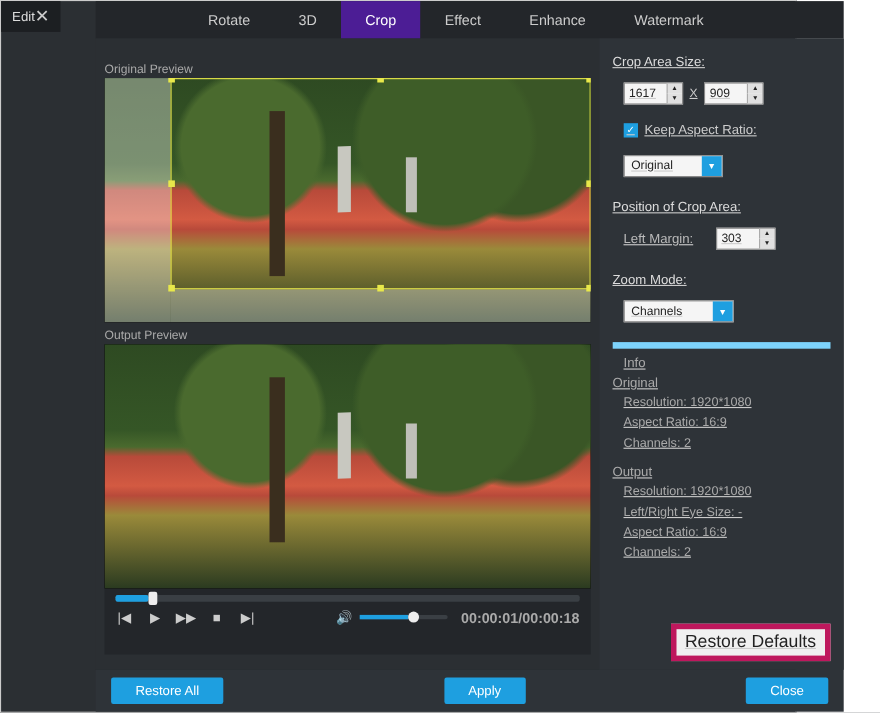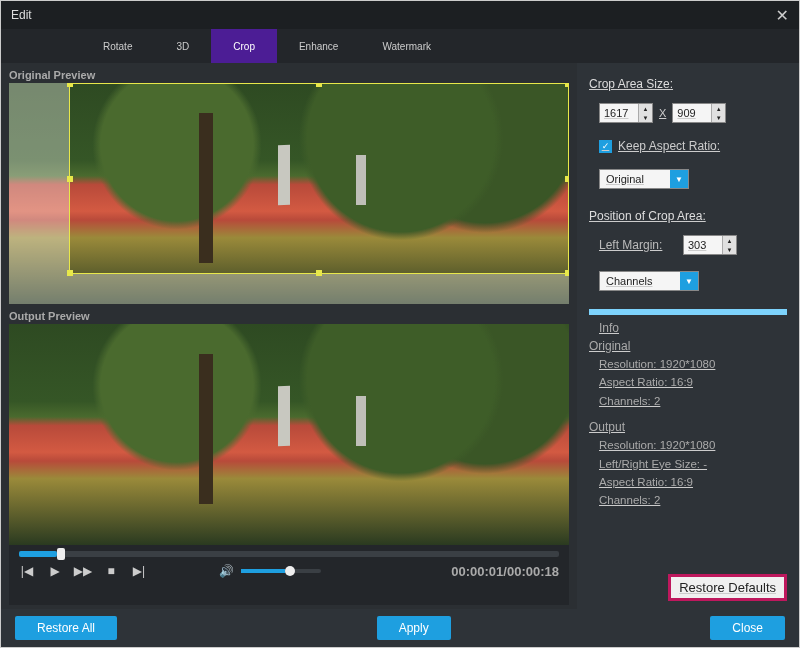--- a/index.html
+++ b/index.html
@@ -1,30 +1,30 @@
 <!DOCTYPE html>
 <html><head>
 <meta charset="utf-8">
 <style>
   * { box-sizing: border-box; margin: 0; padding: 0; font-family: Arial, sans-serif; }
   body { background: #fff; width: 800px; height: 648px; overflow: hidden; }
-  .window { width: 800px; height: 648px; background: #2b2f33; display: flex; flex-direction: column; border: 1px solid #ccc; }
+  .window { width: 724px; height: 648px; background: #2b2f33; display: flex; border: 1px solid #ccc; gap: 32px; }
   .titlebar { height: 28px; background: #1c1f22; color: #ddd; font-size: 12px; display: flex; align-items: center; padding: 0 10px; justify-content: space-between; }
   .close-x { color: #ccc; font-size: 16px; cursor: pointer; }
   .body { flex: 1; display: flex; min-height: 0; }
   .sidebar { width: 140px; background: #2e3338; display: flex; flex-direction: column; }
   .thumb-item { background: #2a9fd6; color: #c9e8ff; font-size: 11px; padding: 3px 4px; display: flex; align-items: center; gap: 4px; }
   .thumb { width: 30px; height: 20px; background: linear-gradient(to bottom, #2a5a2a 40%, #c14a3a 60%); border-radius: 2px; }
   .main { flex: 1; display: flex; flex-direction: column; min-width: 0; }
   .tabs { height: 34px; background: #23262a; display: flex; align-items: stretch; padding-left: 80px; }
-  .tab { color: #ccc; font-size: 10px; padding: 0 22px; display: flex; align-items: center; cursor: pointer; }
+  .tab { color: #ccc; font-size: 13px; padding: 0 22px; display: flex; align-items: center; cursor: pointer; }
   .tab.active { background: #4c1d95; color: #fff; }
   .content { flex: 1; display: flex; min-height: 0; background: #2b2f33; }
   .previews { flex: 1; display: flex; flex-direction: column; padding: 4px 8px 4px 8px; min-width: 0; }
-  .pv-label { color: #aaa; font-size: 11px; margin: 2px 0 2px 0; font-weight: bold; }
+  .pv-label { color: #aaa; font-size: 11px; margin: 18px 0 2px 0; }
   .pv-box { position: relative; background: #000; height: 222px; overflow: hidden; }
   .garden { position: absolute; inset: 0; background:
     linear-gradient(rgba(0,0,0,0.0),rgba(0,0,0,0.0)),
     radial-gradient(circle at 30% 28%, #4a6a2e 0 18%, transparent 20%),
     radial-gradient(circle at 70% 25%, #3e5d28 0 22%, transparent 24%),
     radial-gradient(circle at 85% 22%, #3a5626 0 18%, transparent 20%),
     linear-gradient(to bottom, #2e4a22 0%, #355626 35%, #4a6a2e 42%, #b84a3a 46%, #d35a42 58%, #b84a3a 62%, #9a8a3a 70%, #2a3a20 100%);
   }
   .sculpt { position: absolute; width: 12px; height: 60px; background: #c8c8c0; top: 62px; }
   .sculpt.a { left: 48%; transform: skewY(-2deg); }
@@ -51,21 +51,21 @@
   .spin { position: absolute; right: 0; top: 0; bottom: 0; width: 14px; display: flex; flex-direction: column; }
   .spin div { flex: 1; background: #e0e0e0; font-size: 6px; display: flex; align-items: center; justify-content: center; border-left: 1px solid #aaa; }
   .x-sep { color: #ccc; font-size: 11px; }
   .chk { width: 13px; height: 13px; background: #1e9fe0; display: inline-flex; align-items: center; justify-content: center; color: #fff; font-size: 9px; }
   .select { width: 90px; height: 20px; background: #f5f5f5; color: #222; font-size: 11px; display: flex; align-items: center; padding: 0 6px; position: relative; border: 1px solid #888; }
   .select .tri { position: absolute; right: 0; top: 0; bottom: 0; width: 18px; background: #1e9fe0; display: flex; align-items: center; justify-content: center; color: #fff; font-size: 8px; }
   .fieldlabel { width: 78px; color: #bbb; font-size: 12px; text-align: left; }
   .info-sec { margin-top: 6px; border-top: 6px solid #7dd3fc; padding-top: 6px; }
   .info-line { color: #aaa; font-size: 11.5px; margin-left: 10px; line-height: 1.6; }
   .info-title { color: #aaa; font-size: 12px; margin: 4px 0 2px 0; }
-  .restore-def { align-self: flex-end; background: #f0f0f0; color: #222; font-size: 13px; padding: 3px 8px; border: 3px solid #be185d; cursor: pointer; margin-top: auto; }
+  .restore-def { align-self: flex-end; background: #f0f0f0; color: #222; font-size: 16px; padding: 3px 8px; border: 5px solid #be185d; cursor: pointer; margin-top: auto; }
   .footer { height: 38px; background: #2e3338; display: flex; align-items: center; justify-content: space-between; gap: 10px; padding: 0 14px; }
   .fbtn { background: #1e9fe0; color: #fff; font-size: 12px; padding: 5px 22px; border-radius: 2px; cursor: pointer; }
 </style>
 </head>
 <body>
 
 <div class="window">
   <div class="titlebar">
     <span>Edit</span>
     <span class="close-x">✕</span>
@@ -76,20 +76,23 @@
     <div class="main">
       <div class="tabs">
         <div class="tab">
             <span>Rotate</span>
           </div>
         <div class="tab">
             <span>3D</span>
           </div>
         <div class="tab active">
             <span>Crop</span>
+          </div>
+        <div class="tab">
+            <span>Effect</span>
           </div>
         <div class="tab">
             <span>Enhance</span>
           </div>
         <div class="tab">
             <span>Watermark</span>
           </div>
       </div>
 
       <div class="content">
@@ -182,20 +185,21 @@
             <span class="fieldlabel">Left Margin:</span>
             <div class="numbox">
               <span>303</span>
               <div class="spin">
                   <div>▲</div>
                   <div>▼</div>
                 </div>
             </div>
           </div>
 
+          <div class="rp-heading" style="margin-top:8px">Zoom Mode:</div>
           <div class="row" style="margin-left:10px">
             <div class="select" style="width:100px">
               <span>Channels</span>
               <div class="tri">▼</div>
             </div>
           </div>
 
           <div class="info-sec">
             <div style="color:#aaa;font-size:12px;margin-left:10px">Info</div>
             <div class="info-title">Original</div>

